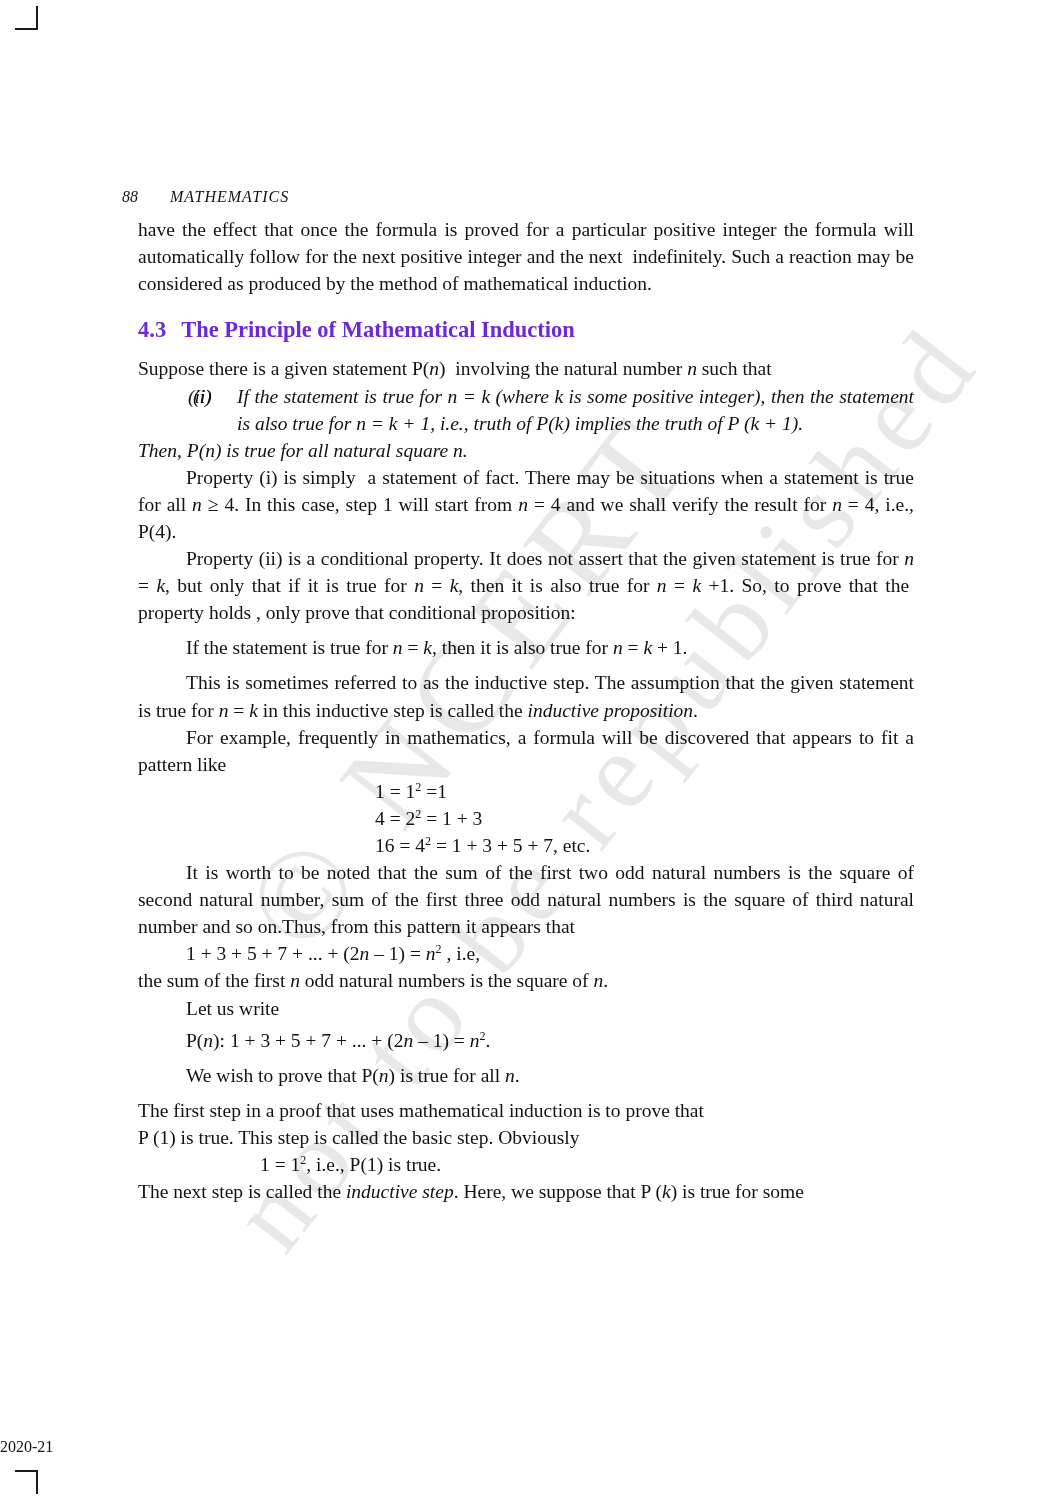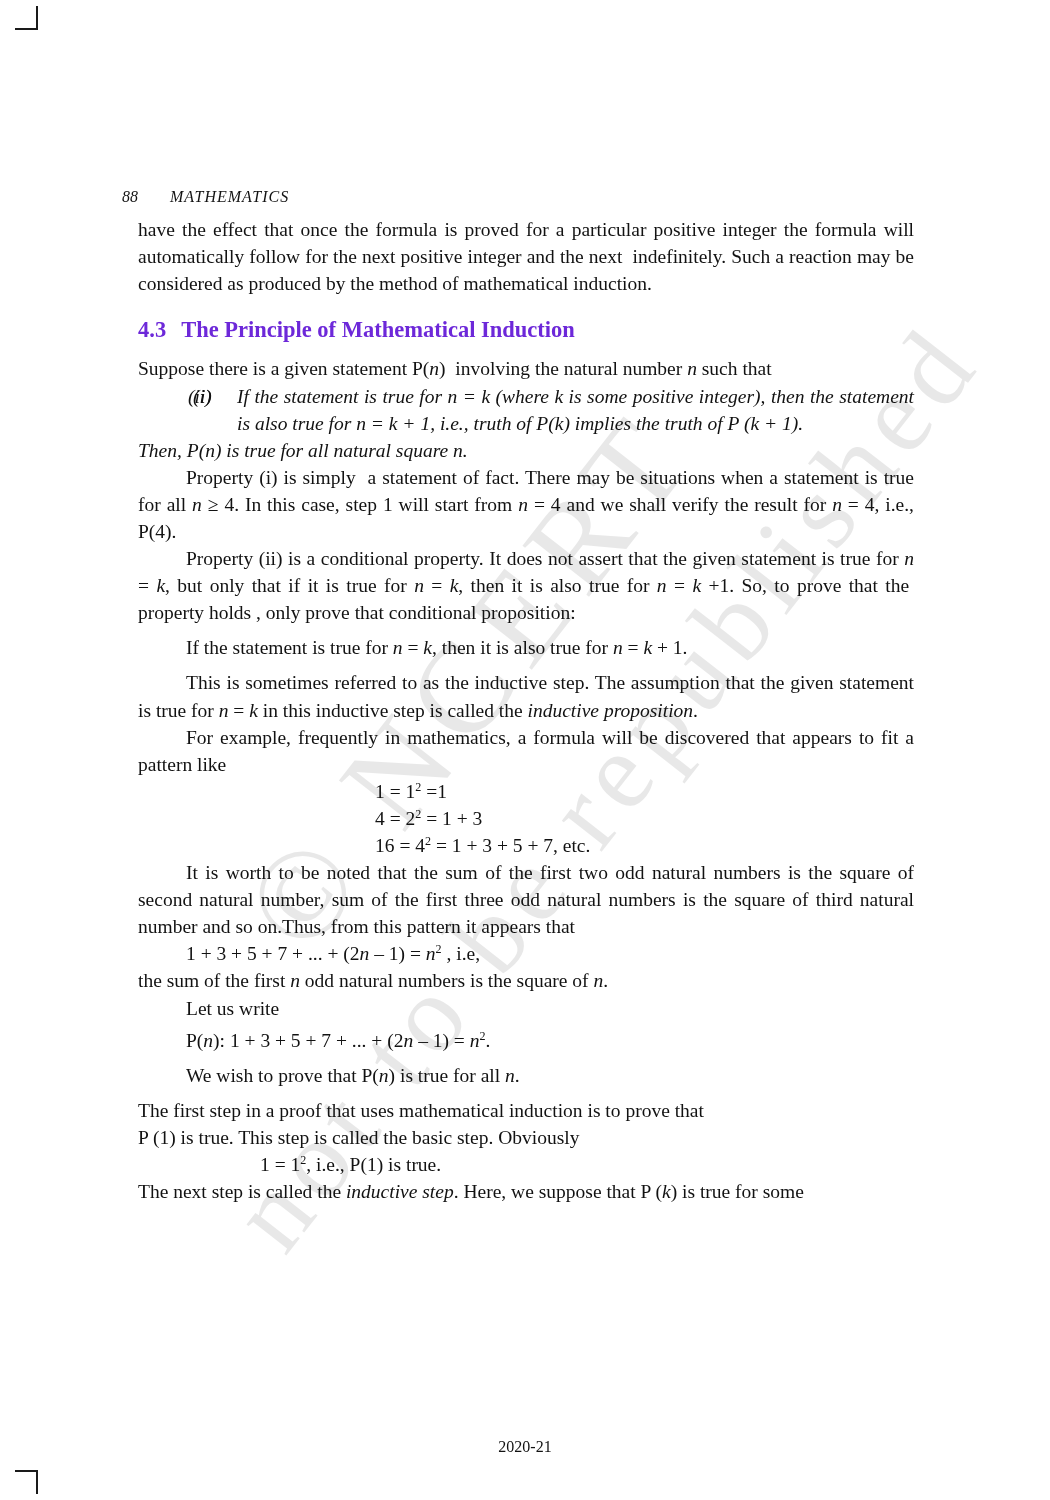--- a/index.html
+++ b/index.html
@@ -98,21 +98,21 @@
   .eq-small { padding-left: 122px; }
 
   sup { font-size: 0.62em; vertical-align: super; line-height: 0; }
 
   
   .page-footer {
     position: absolute;
     top: 1438px;
     left: 0;
     width: 100%;
-    text-align: center;
+    text-align: left;
     font-size: 16px;
     z-index: 2;
   }
 </style>
 </head>
 <body>
 
 <div class="page">
 
   <div class="crop-mark crop-tl">

